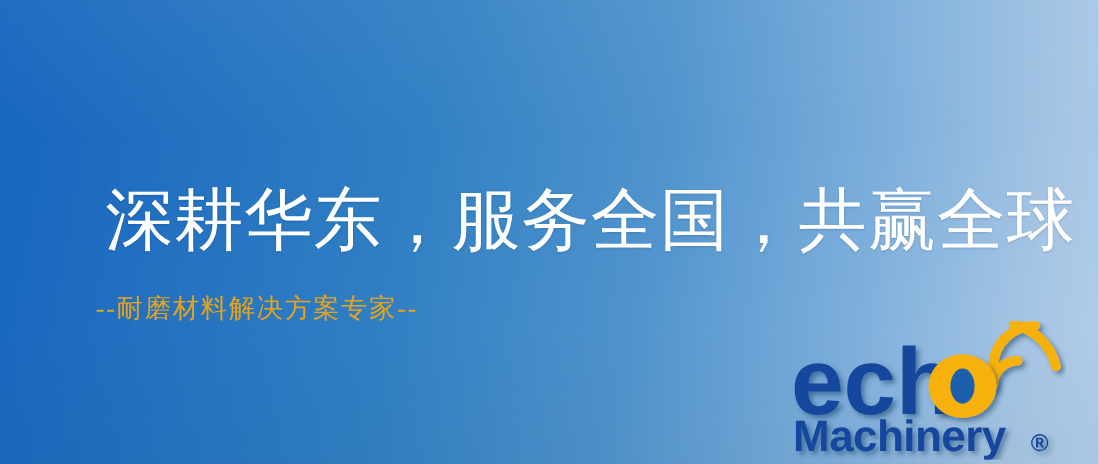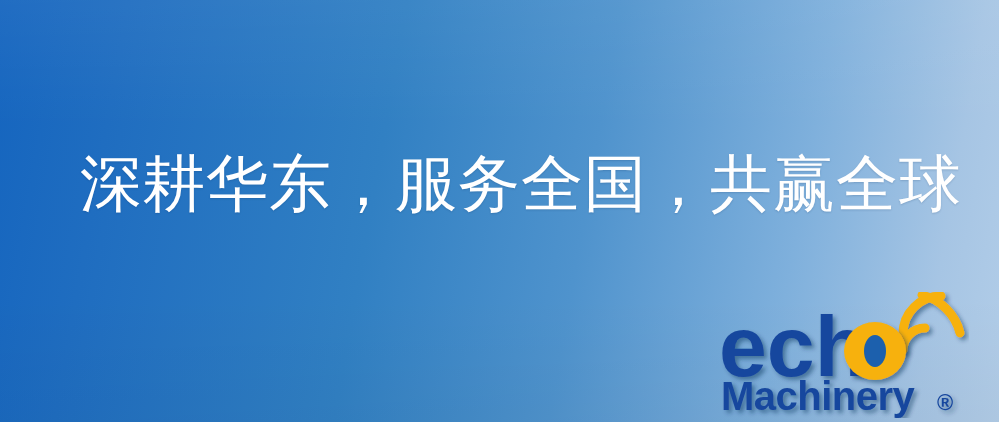--- a/index.html
+++ b/index.html
@@ -35,22 +35,22 @@
         rgba(255,255,255,0.00) 70%,
         rgba(0,0,0,0.03) 100%);
     pointer-events: none;
   }
 
   
   #headline {
     position: absolute;
     left: 80px;
     top: 152px;
-    margin: 0;
-    font-family: Liberation Serif, serif;
+    margin: 16px;
+    font-family: Liberation Sans, sans-serif;
     font-size: 62px;
     line-height: 1.05;
     font-weight: 400;
     color: #ffffff;
     letter-spacing: 1px;
     white-space: nowrap;
     text-shadow: 0 1px 2px rgba(10,45,90,0.18);
   }
 
   
@@ -80,20 +80,21 @@
 </style>
 </head>
 <body>
 
 <div id="banner">
 
   <div id="sheen"></div>
 
   <h1 id="headline">深耕华东，服务全国，共赢全球</h1>
 
+  <p id="subtitle">--耐磨材料解决方案专家--</p>
 
   <div id="logo">
     <svg viewBox="0 0 252 126" xmlns="http://www.w3.org/2000/svg" aria-hidden="true">
       <defs>
         <filter id="logoShadow" x="-20%" y="-20%" width="150%" height="150%">
           <feDropShadow dx="3" dy="3" stdDeviation="2.2" flood-color="#0a2b55" flood-opacity="0.45"></feDropShadow>
         </filter>
       </defs>
 
       <g filter="url(#logoShadow)">

